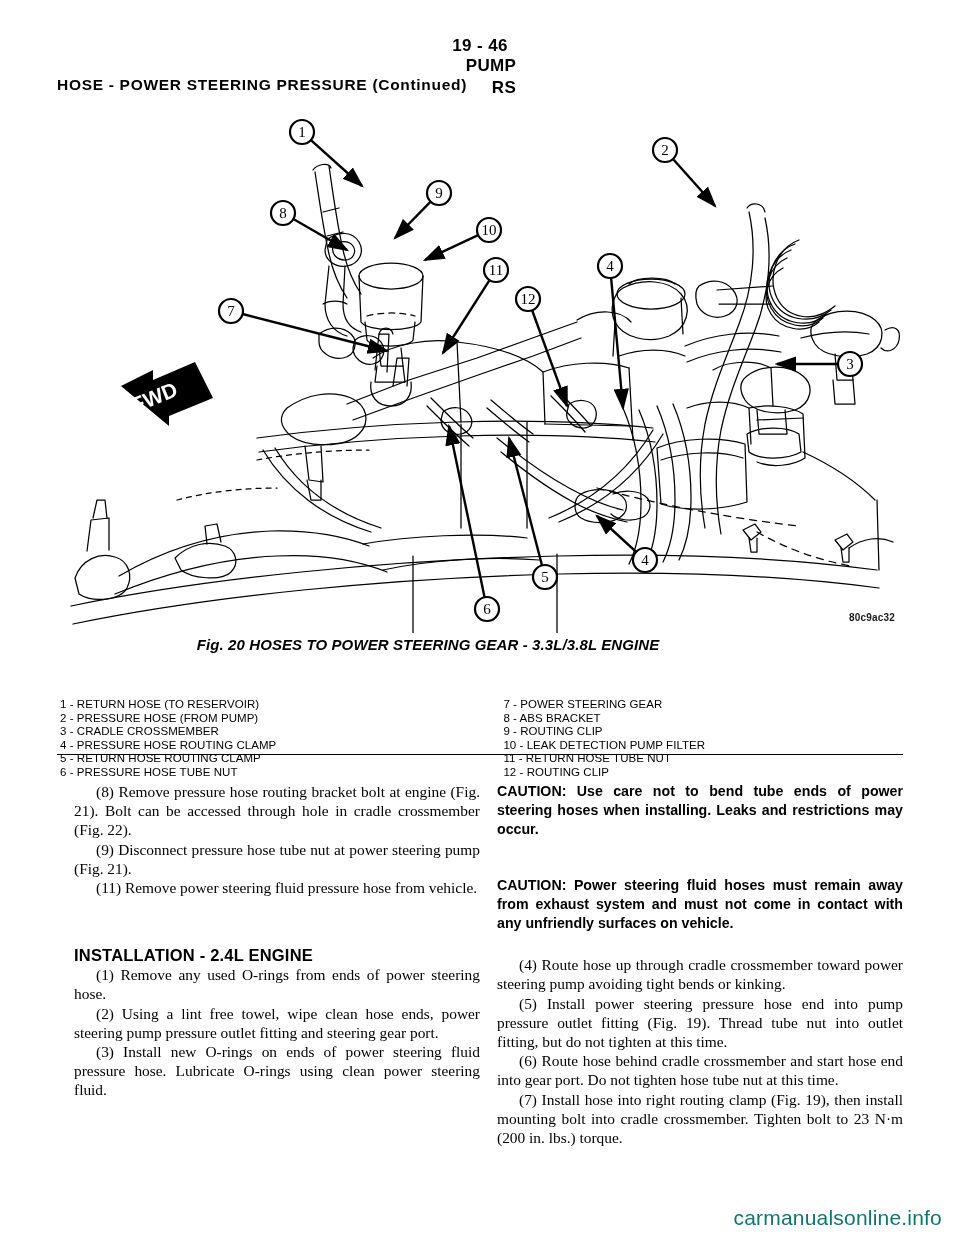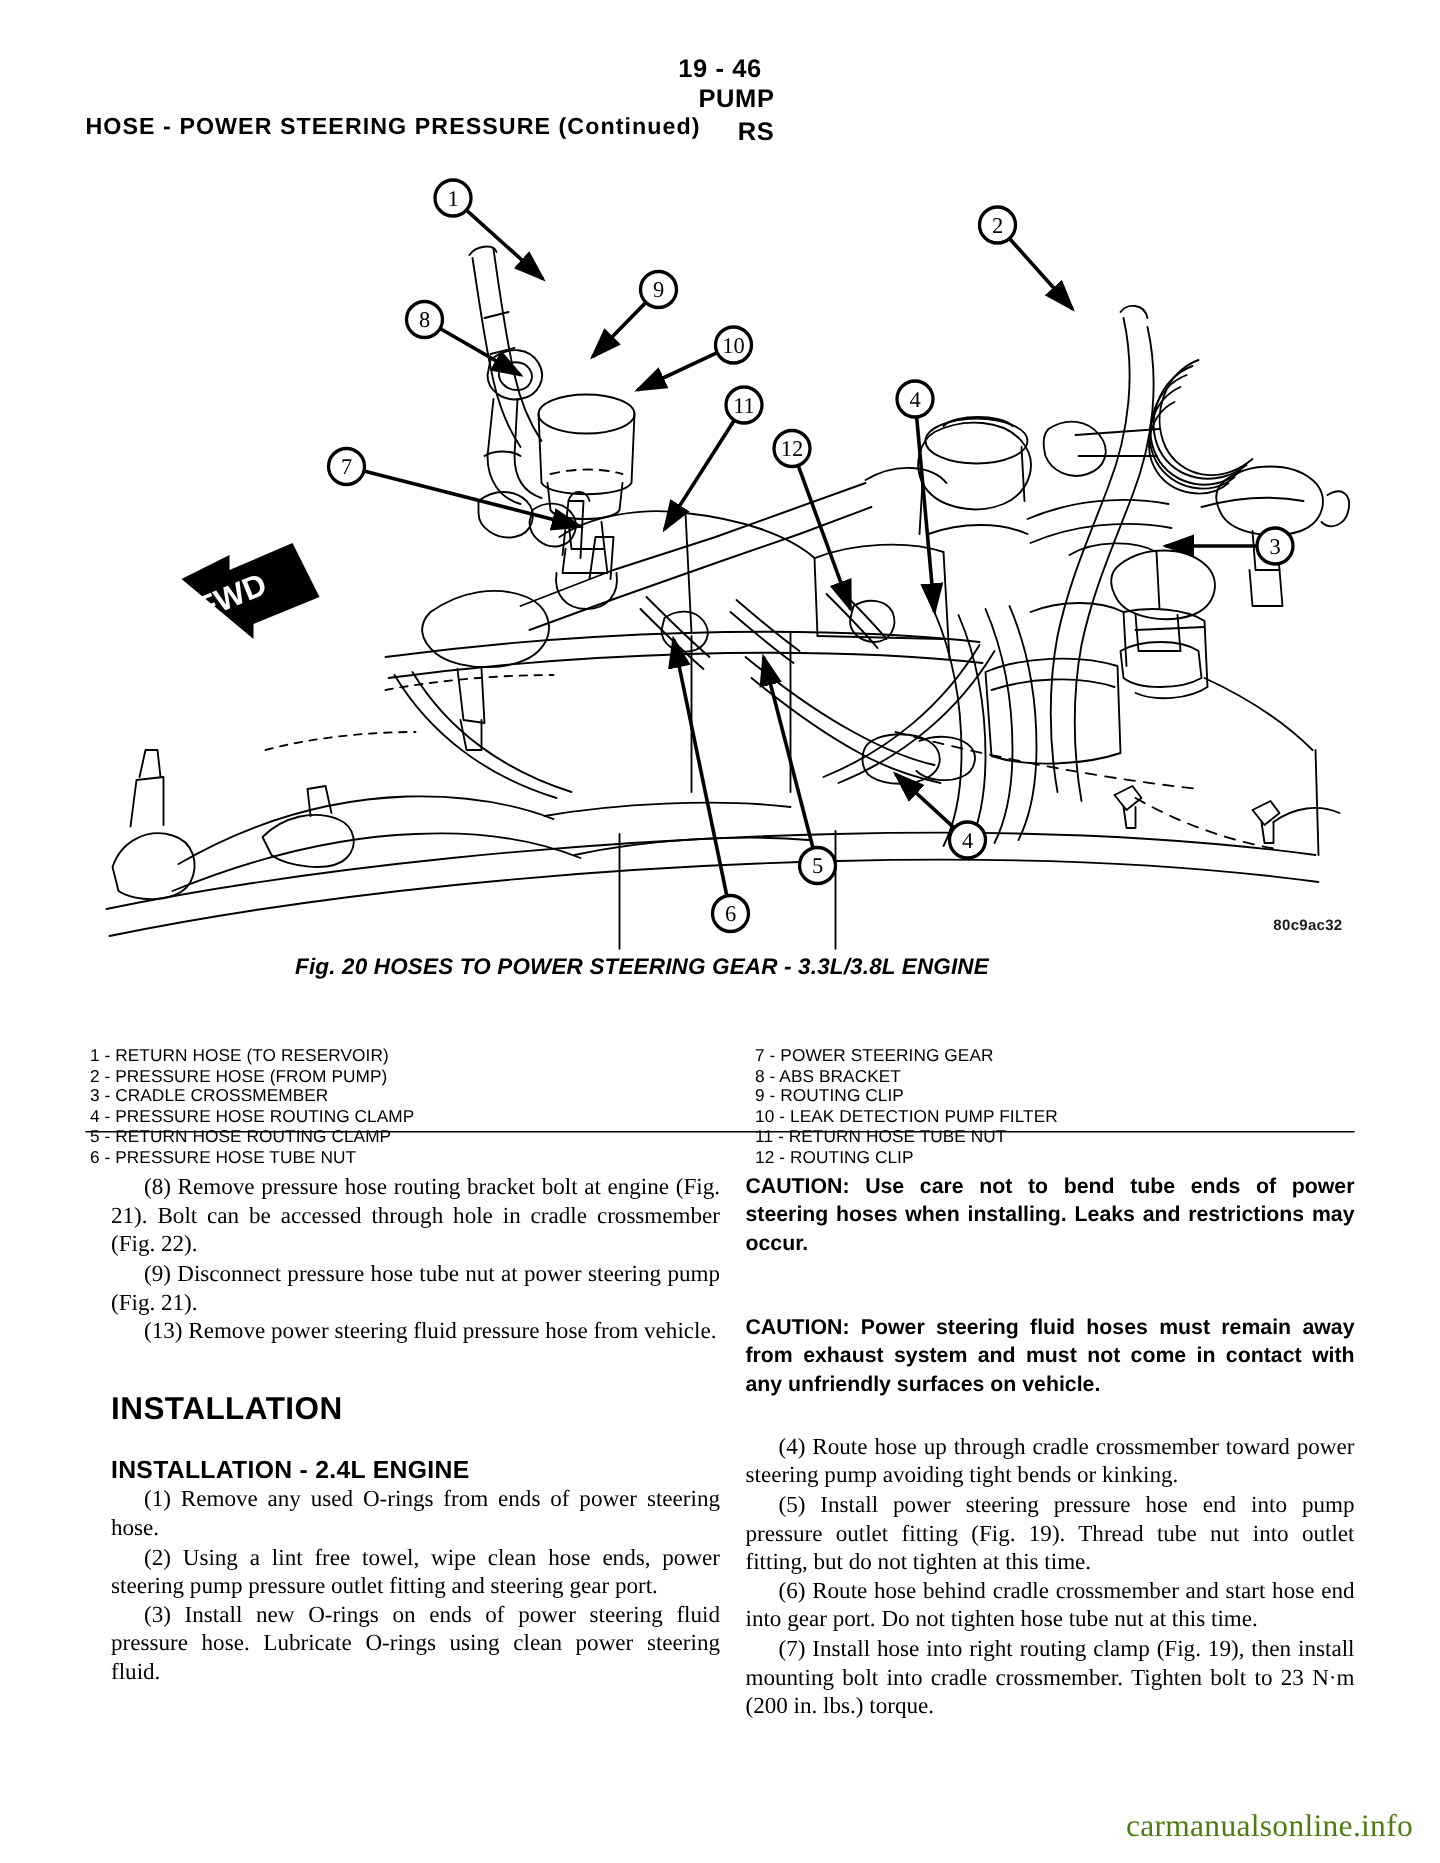--- a/index.html
+++ b/index.html
@@ -180,23 +180,23 @@
   .sp-18 { height: 18px; }
   .sp-22 { height: 22px; }
   .sp-30 { height: 30px; }
   .sp-36 { height: 36px; }
 
   
   .watermark {
     position: absolute;
     right: 18px;
     bottom: 12px;
-    font-family: Liberation Serif, serif;
+    font-family: Liberation Sans, sans-serif;
     font-size: 21px;
-    color: #4d7c0f;
+    color: #0f766e;
     letter-spacing: .2px;
   }
 </style>
 </head>
 <body>
 
 <div class="page-header">
   <span class="hdr-folio">19 - 46</span>
   <span class="hdr-section">PUMP</span>
   <span class="hdr-rule"></span>
@@ -408,23 +408,22 @@
       <div class="legend-item">10 - LEAK DETECTION PUMP FILTER</div>
       <div class="legend-item">11 - RETURN HOSE TUBE NUT</div>
       <div class="legend-item">12 - ROUTING CLIP</div>
     </div>
 </div>
 <div class="legend-rule"></div>
 
 <div class="col col-left">
   <p class="body">(8) Remove pressure hose routing bracket bolt at engine (Fig. 21). Bolt can be accessed through hole in cradle crossmember (Fig. 22).</p>
   <p class="body">(9) Disconnect pressure hose tube nut at power steering pump (Fig. 21).</p>
-  <p class="body">(13) Remove power steering fluid pressure hose from vehicle.</p>
+  <p class="body">(11) Remove power steering fluid pressure hose from vehicle.</p>
   <div class="sp-30"></div>
-  <h2 class="head1">INSTALLATION</h2>
   <div class="sp-18"></div>
   <h3 class="head2">INSTALLATION - 2.4L ENGINE</h3>
   <p class="body">(1) Remove any used O-rings from ends of power steering hose.</p>
   <p class="body">(2) Using a lint free towel, wipe clean hose ends, power steering pump pressure outlet fitting and steering gear port.</p>
   <p class="body">(3) Install new O-rings on ends of power steering fluid pressure hose. Lubricate O-rings using clean power steering fluid.</p>
 </div>
 
 <div class="col col-right">
   <p class="caution">CAUTION: Use care not to bend tube ends of power steering hoses when installing. Leaks and restrictions may occur.</p>
   <div class="sp-36"></div>

